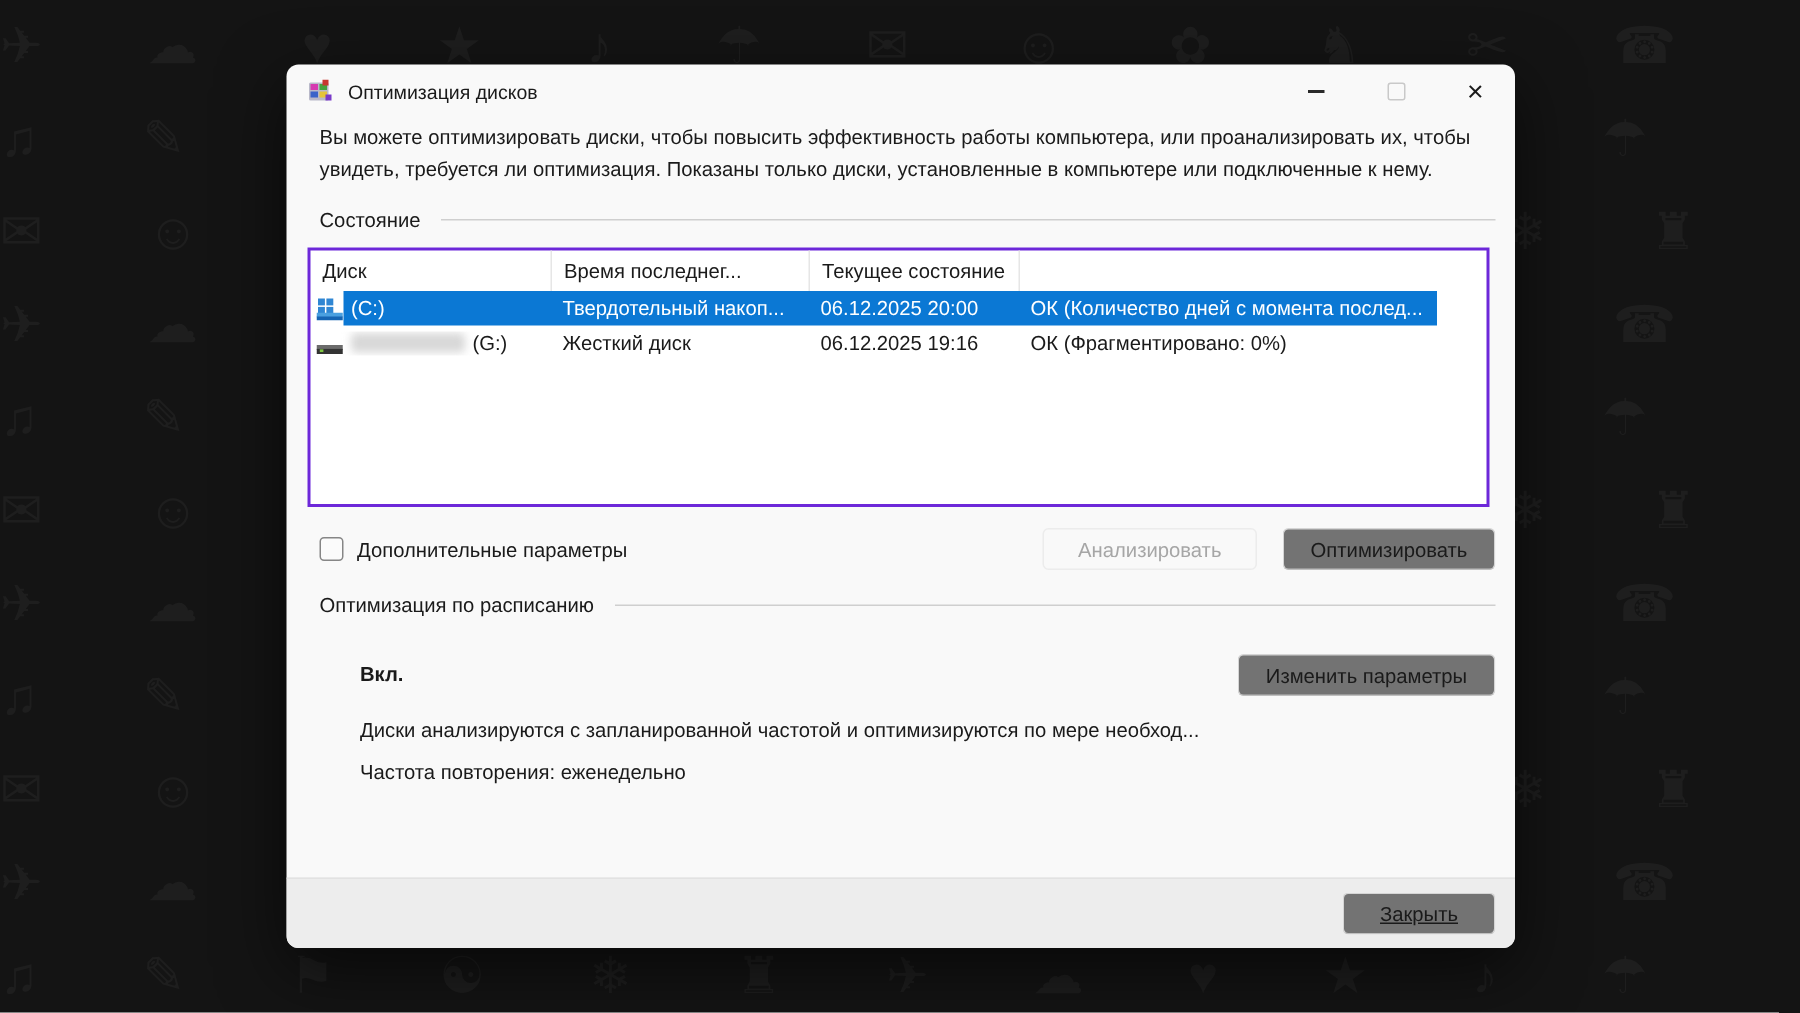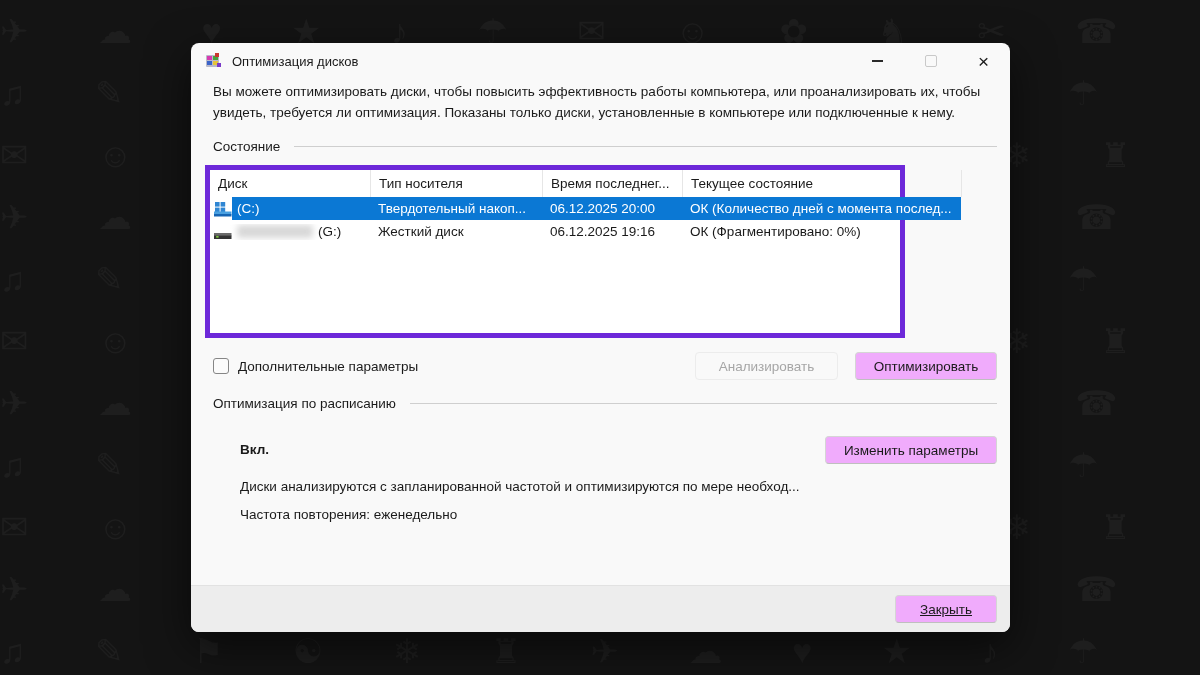--- a/index.html
+++ b/index.html
@@ -36,22 +36,22 @@
 
   
   .intro{margin:3px 30px 0 22px;line-height:1.52;width:775px;}
 
   
   .group-header{display:flex;align-items:center;margin:16px 13px 0 22px;justify-content:flex-end;}
   .group-line{flex:1;border-top:1px solid #cfcfcf;margin-left:14px;}
 
   
   .listview{
-    margin:11px 13px 0 14px;width:700px;height:173px;
-    background:#ffffff;border:5px solid #6d28d9;box-sizing:border-box;
+    margin:11px 13px 0 14px;width:788px;height:173px;
+    background:#ffffff;border:2px solid #6d28d9;box-sizing:border-box;
   }
   .lv-grid{display:grid;grid-template-columns:160px 172px 140px 279px 35px;}
   .lv-header{height:27px;}
   .lv-header .hcell{
     display:flex;align-items:center;height:100%;padding-left:8px;
     border-left:1px solid #e6e6e6;box-sizing:border-box;
     white-space:nowrap;overflow:hidden;
   }
   .lv-header .hcell:first-child{border-left:none;}
   .row{height:23px;position:relative;align-items:center;}
@@ -75,21 +75,21 @@
   .controls-row{display:flex;align-items:center;margin:14px 13px 0 22px;}
   .checkbox{
     width:16px;height:16px;border:1px solid #868686;border-radius:3px;
     background:#fbfbfb;box-sizing:border-box;flex:0 0 auto;
   }
   .chk-label{margin-left:9px;}
   .spacer{flex:1;}
 
   
   .btn{
-    height:28px;background:#f0abfc;border:1px solid #d5d5d5;
+    height:28px;background:#737373;border:1px solid #d5d5d5;
     border-bottom-color:#bfbfbf;border-radius:4px;
     font-family:inherit;font-size:13.5px;color:#1a1a1a;
     display:flex;align-items:center;justify-content:center;
     box-sizing:border-box;cursor:default;
   }
   .btn.disabled{background:#f9f9f9;border-color:#ececec;color:#a6a6a6;}
   .btn-analyze{width:143px;margin-right:17px;}
   .btn-optimize{width:142px;}
   .btn-change{width:172px;}
   .btn-close{width:102px;}
@@ -143,21 +143,20 @@
   <div class="intro">Вы можете оптимизировать диски, чтобы повысить эффективность работы  компьютера, или проанализировать их, чтобы увидеть, требуется ли оптимизация. Показаны только диски, установленные в компьютере или подключенные к нему.</div>
 
   <div class="group-header">
     <span>Состояние</span>
     <div class="group-line"></div>
   </div>
 
   <div class="listview">
     <div class="lv-grid lv-header">
       <div class="hcell">Диск</div>
-      <div class="hcell">Тип носителя</div>
       <div class="hcell">Время последнег...</div>
       <div class="hcell">Текущее состояние</div>
       <div class="hcell"></div>
     </div>
 
     <div class="lv-grid row selected">
       <div class="cell drive-cell">
         <svg class="drive-ico" viewBox="0 0 18 16">
           <rect x="1" y="1" width="4.6" height="4.6" fill="#2f86d3"></rect>
           <rect x="6.6" y="1" width="4.6" height="4.6" fill="#2f86d3"></rect>

